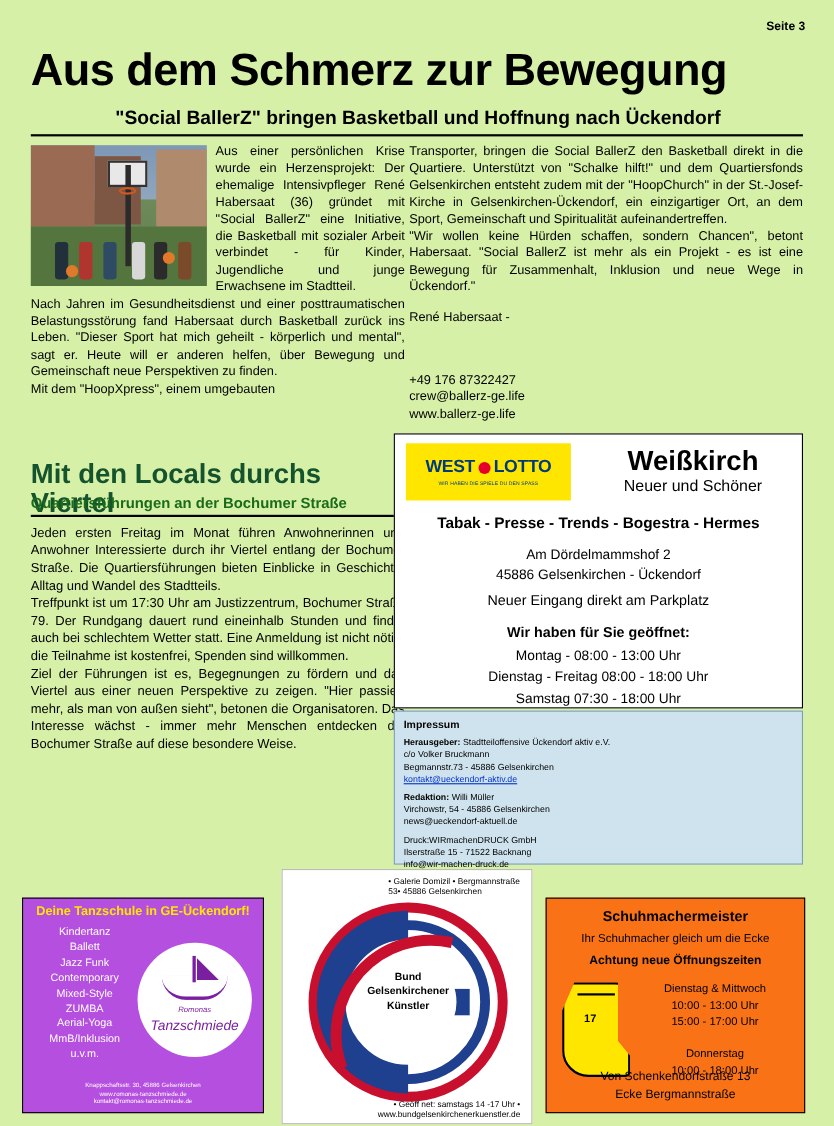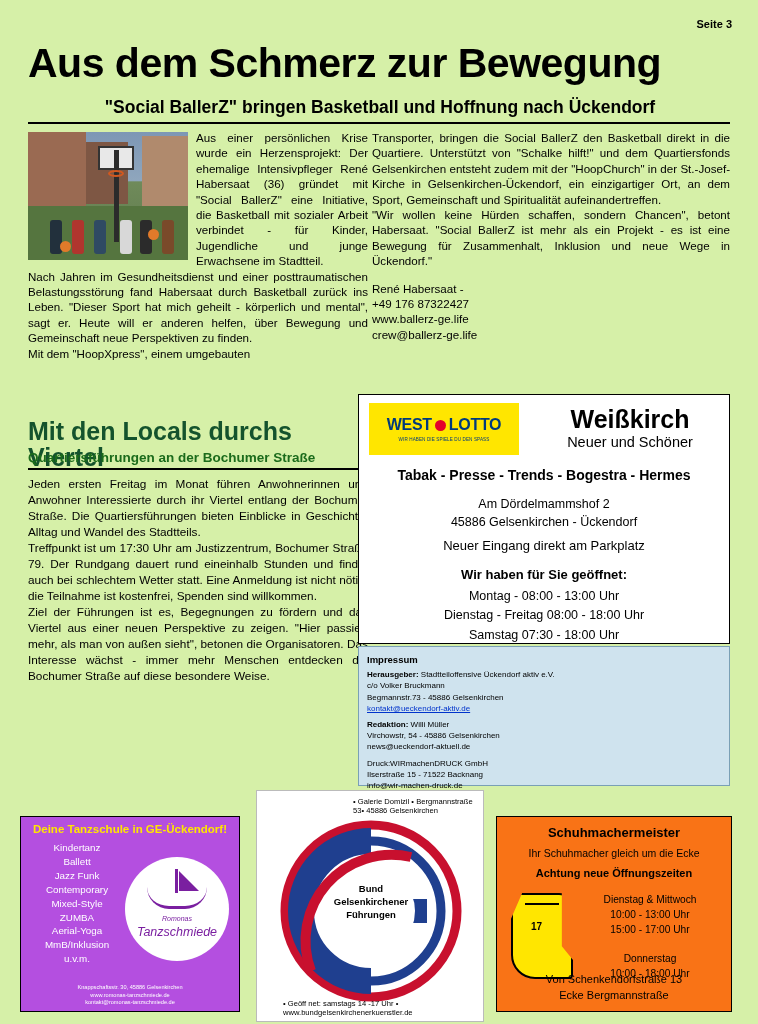--- a/index.html
+++ b/index.html
@@ -185,21 +185,21 @@
     position:absolute; left:14px; top:20px; width:200px; height:200px;
   }
   .ad-bund .label {
     position:absolute; left:62px; top:92px; width:104px; text-align:center;
     font-size:9.5px; font-weight:bold; line-height:1.35;
   }
   .bund-txt-top {
     position:absolute; left:96px; top:6px; width:132px; font-size:7.6px; transform-origin:left top;
   }
   .bund-txt-bottom {
-    position:absolute; left:26px; bottom:4px; width:190px; font-size:7.6px; text-align:left;
+    position:absolute; left:26px; bottom:4px; width:190px; font-size:7.6px; text-align:right;
   }
 
   .ad-schuh {
     position: absolute; left: 496px; top: 816px; width: 236px; height: 196px;
     background: #f97316; border: 1px solid #000; text-align:center;
   }
   .ad-schuh .s1 { font-size: 13px; font-weight: bold; margin-top: 8px; line-height:1.25; }
   .ad-schuh .s2 { font-size: 10.5px; margin-top: 6px; }
   .ad-schuh .s3 { font-size: 11px; font-weight: bold; margin-top: 8px; }
   .ad-schuh .hours { position:absolute; right:8px; top:76px; width:146px; font-size:10.2px; line-height:1.45; text-align:center;}
@@ -244,23 +244,23 @@
     </div>
     <p class="para">Aus einer persönlichen Krise wurde ein Herzensprojekt: Der ehemalige Intensivpfleger René Habersaat (36) gründet mit "Social BallerZ" eine Initiative, die Basketball mit sozialer Arbeit verbindet - für Kinder, Jugendliche und junge Erwachsene im Stadtteil.</p>
     <p class="para">Nach Jahren im Gesundheitsdienst und einer posttraumatischen Belastungsstörung fand Habersaat durch Basketball zurück ins Leben. "Dieser Sport hat mich geheilt - körperlich und mental", sagt er. Heute will er anderen helfen, über Bewegung und Gemeinschaft neue Perspektiven zu finden.</p>
     <p class="para">Mit dem "HoopXpress", einem umgebauten</p>
   </div>
 
   <div class="col-right">
     <p class="para">Transporter, bringen die Social BallerZ den Basketball direkt in die Quartiere. Unterstützt von "Schalke hilft!" und dem Quartiersfonds Gelsenkirchen entsteht zudem mit der "HoopChurch" in der St.-Josef-Kirche in Gelsenkirchen-Ückendorf, ein einzigartiger Ort, an dem Sport, Gemeinschaft und Spiritualität aufeinandertreffen.</p>
     <p class="para">"Wir wollen keine Hürden schaffen, sondern Chancen", betont Habersaat. "Social BallerZ ist mehr als ein Projekt - es ist eine Bewegung für Zusammenhalt, Inklusion und neue Wege in Ückendorf."</p>
     <p class="para" style="margin-top:12px;text-align:left;">René Habersaat -</p>
-    <p class="para" style="text-align:left;">+49 176 87322427</p>
+    <p class="para" style="text-align:left;margin-top:42px;">+49 176 87322427</p>
+    <p class="para" style="text-align:left;">crew@ballerz-ge.life</p>
     <p class="para" style="text-align:left;">www.ballerz-ge.life</p>
-    <p class="para" style="text-align:left;">crew@ballerz-ge.life</p>
   </div>
 
   <div class="headline2">Mit den Locals durchs Viertel</div>
   <div class="subhead2">Quartiersführungen an der Bochumer Straße</div>
   <div class="rule rule2"></div>
   <div class="col-left2">
     <p class="para">Jeden ersten Freitag im Monat führen Anwohnerinnen und Anwohner Interessierte durch ihr Viertel entlang der Bochumer Straße. Die Quartiersführungen bieten Einblicke in Geschichte, Alltag und Wandel des Stadtteils.</p>
     <p class="para">Treffpunkt ist um 17:30 Uhr am Justizzentrum, Bochumer Straße 79. Der Rundgang dauert rund eineinhalb Stunden und findet auch bei schlechtem Wetter statt. Eine Anmeldung ist nicht nötig, die Teilnahme ist kostenfrei, Spenden sind willkommen.</p>
     <p class="para">Ziel der Führungen ist es, Begegnungen zu fördern und das Viertel aus einer neuen Perspektive zu zeigen. "Hier passiert mehr, als man von außen sieht", betonen die Organisatoren. Das Interesse wächst - immer mehr Menschen entdecken die Bochumer Straße auf diese besondere Weise.</p>
   </div>
@@ -347,21 +347,21 @@
       <circle cx="100" cy="100" r="86" fill="none" stroke="#c8102e" stroke-width="9"></circle>
       <circle cx="100" cy="100" r="70" fill="none" stroke="#1f3f8f" stroke-width="9"></circle>
       <path d="M100 30 A70 70 0 0 0 100 170" fill="none" stroke="#1f3f8f" stroke-width="26"></path>
       <path d="M140 46 A86 86 0 0 0 40 160" fill="none" stroke="#c8102e" stroke-width="10"></path>
       <rect x="100" y="88" width="56" height="24" fill="#1f3f8f"></rect>
       <circle cx="100" cy="100" r="44" fill="#fff"></circle>
     </svg>
     <div class="label">
       <div>Bund</div>
       <div>Gelsenkirchener</div>
-      <div>Führungen</div>
+      <div>Künstler</div>
     </div>
     <div class="bund-txt-bottom">• Geöff net: samstags 14 -17 Uhr •  www.bundgelsenkirchenerkuenstler.de</div>
   </div>
 
   <div class="ad-schuh">
     <div class="s1">
       <div>Schuhmachermeister</div>
     </div>
     <div class="s2">Ihr Schuhmacher gleich um die Ecke</div>
     <div class="s3">Achtung neue Öffnungszeiten</div>

